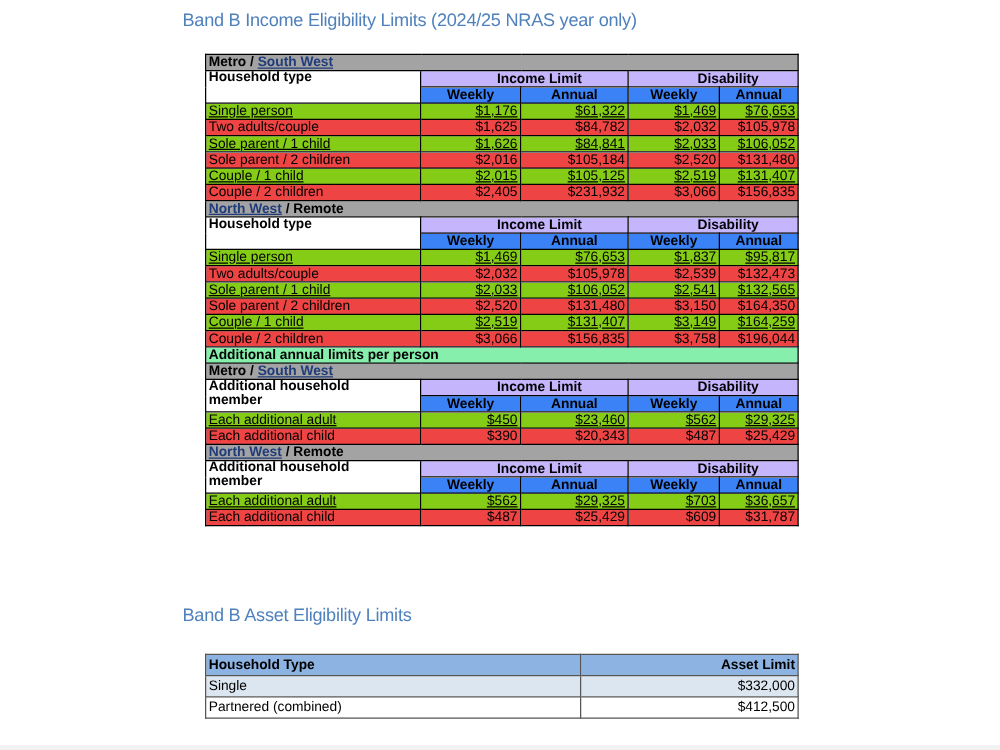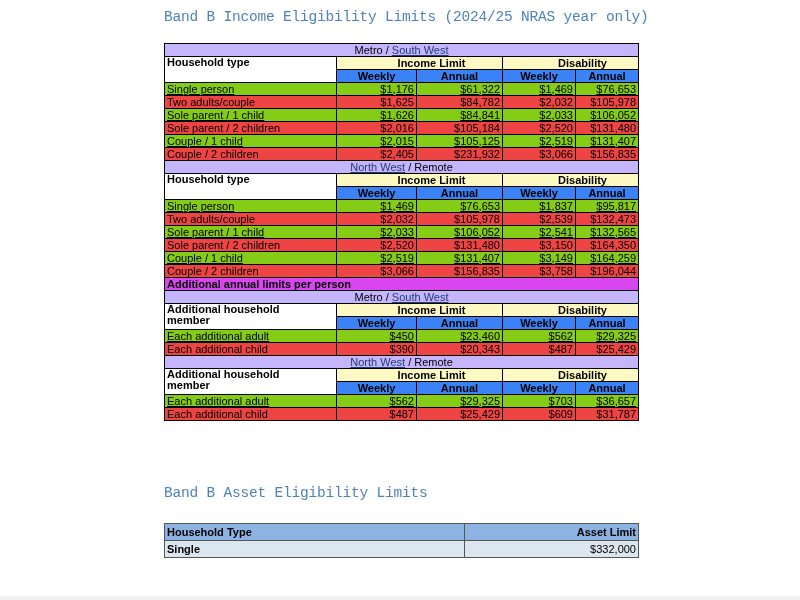--- a/index.html
+++ b/index.html
@@ -1,33 +1,33 @@
 <!DOCTYPE html>
 <html><head>
 <meta charset="utf-8">
 <style>
   html, body { margin:0; padding:0; background:#ffffff; }
   body { width:800px; height:600px; position:relative; overflow:hidden; font-family:"Liberation Sans", sans-serif; }
-  .title { position:absolute; left:164px; font-family:Liberation Mono, monospace; color:#4f81bd; font-size:14.5px; letter-spacing:-0.2px; }
+  .title { position:absolute; left:146px; font-family:Liberation Sans, sans-serif; color:#4f81bd; font-size:14.5px; letter-spacing:-0.2px; }
   #title1 { top:9px; }
   #title2 { top:485px; }
   table { border-collapse:collapse; position:absolute; left:164px; table-layout:fixed; }
   #income-table { top:43px; width:474px; }
   td { border:1px solid #000; font-size:11px; height:12px; line-height:11px; padding:0 2px; white-space:nowrap; overflow:hidden; color:#000; }
   td.num { text-align:right; }
   td.ctr { text-align:right; }
-  td.b { font-weight:bold;margin-top:33px; }
-  .region td { background:#c4b5fd; font-weight:normal; text-align:center; }
+  td.b { font-weight:normal;margin-top:33px; }
+  .region td { background:#a3a3a3; font-weight:bold; }
   .region a { color:#1f3b7a; text-decoration:underline; }
-  .grp td.g { background:#fef9c3; font-weight:bold; text-align:center;padding-left:26px; }
+  .grp td.g { background:#c4b5fd; font-weight:bold; text-align:center;padding-left:26px; }
   .subhead td { font-weight:bold; text-align:center; background:#3b82f6; }
   tr.shade td { background:#84cc16;text-decoration:underline; }
   tr.plain td { background:#ef4444; }
   td.hh { background:#fff; font-weight:bold; vertical-align:top; font-size:11px; }
-  .addl td { background:#d946ef; font-weight:bold; text-align:left; }
+  .addl td { background:#86efac; font-weight:bold; text-align:left; }
   #asset-table { top:523px; width:474px; }
   #asset-table td { height:16px; line-height:16px; font-size:11px; border:1px solid #555; }
   #asset-table .ahead td { background:#8db3e2; font-weight:bold; }
   #asset-table tr.a-shade td { background:#dce6f1; }
   #asset-table tr.a-plain td { background:#fff; }
   .bottombar { position:absolute; left:0; top:596px; width:800px; height:4px; background:#f2f2f2; }
 </style>
 </head>
 <body>
 
@@ -231,16 +231,20 @@
     </colgroup>
   <tbody>
     <tr class="ahead">
       <td>Household Type</td>
       <td class="ctr">Asset Limit</td>
     </tr>
     <tr class="a-shade">
       <td class="b">Single</td>
       <td class="ctr">$332,000</td>
     </tr>
+    <tr class="a-plain">
+      <td class="b">Partnered (combined)</td>
+      <td class="ctr">$412,500</td>
+    </tr>
   </tbody>
 </table>
 
 <div class="bottombar"></div>
 
 </body></html>

